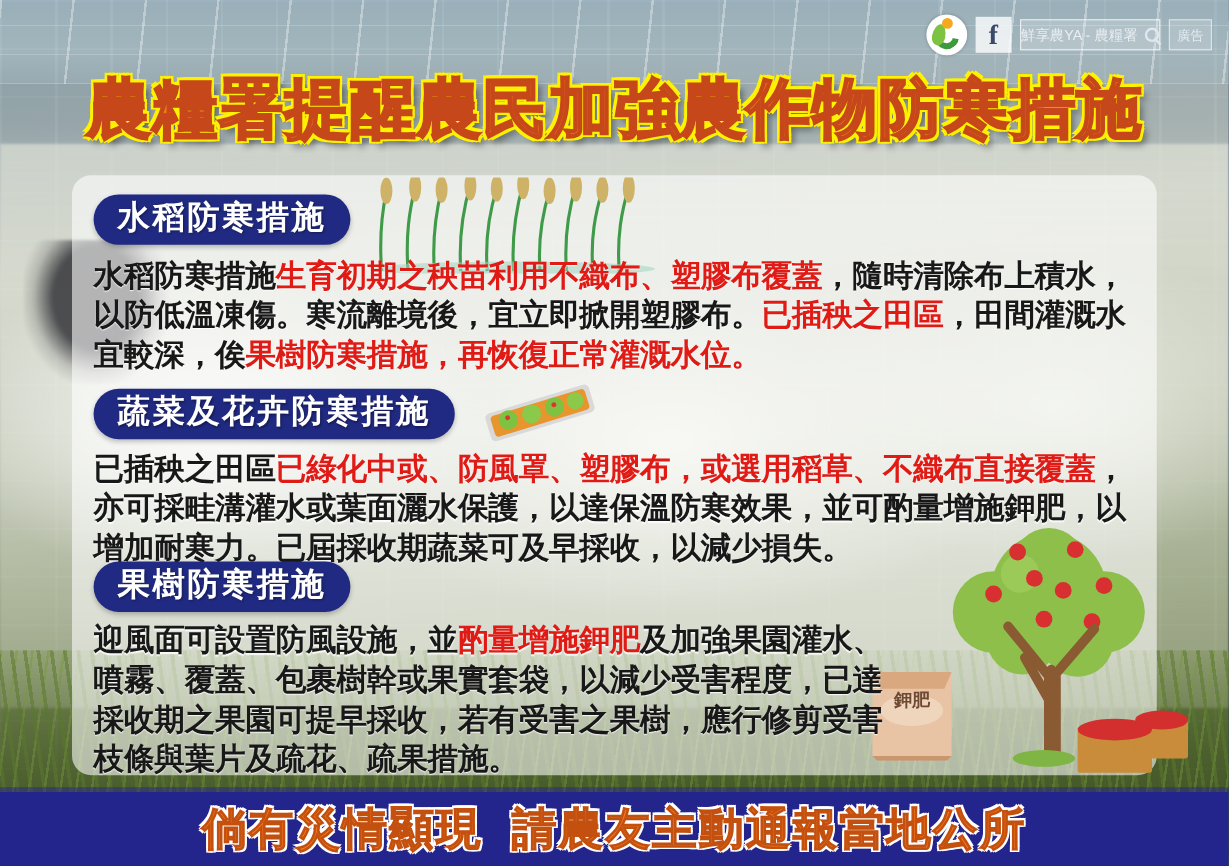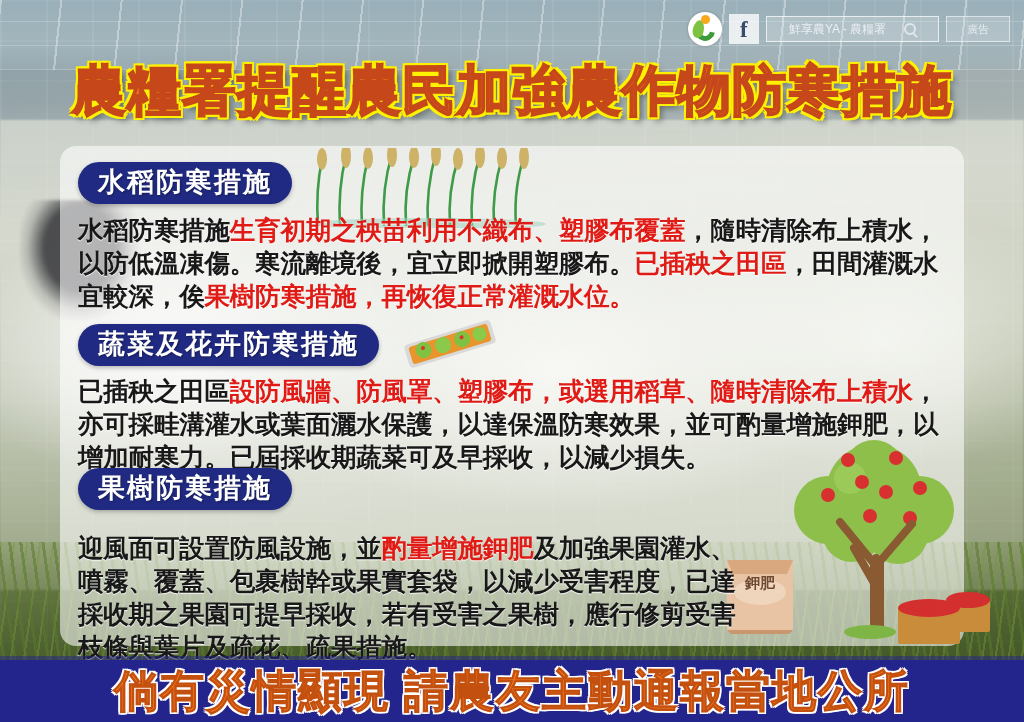--- a/index.html
+++ b/index.html
@@ -88,36 +88,36 @@
     position: absolute; left: 13px; top: 3px; width: 9px; height: 9px;
     background: #f7a81b; border-radius: 50%;
   }
   .fb-icon {
     width: 30px; height: 30px; background: rgba(255,255,255,.78);
     display: flex; align-items: center; justify-content: center;
     font-family: "Liberation Serif", serif; font-weight: bold;
     font-size: 23px; color: #3b4a6b; line-height: 1;
   }
   .search-box {
-    display: flex; align-items: center; gap: 18px;
-    height: 26px; padding: 0 22px;
+    display: flex; align-items: center; gap: 6px;
+    height: 26px; padding: 0 0;
     border: 1px solid rgba(255,255,255,.7);
     background: rgba(255,255,255,.20);
     color: #e9eef2; font-size: 12px; white-space: nowrap;
   }
   .search-icon {
     width: 12px; height: 12px; border: 2px solid #dfe7ec; border-radius: 50%;
     position: relative; flex: none;
   }
   .search-icon::after {
     content: ""; position: absolute; right: -4px; bottom: -3px;
     width: 6px; height: 2px; background: #dfe7ec; transform: rotate(45deg);
   }
   .ad-badge {
-    height: 26px; padding: 0 20px;
+    height: 26px; padding: 0 6px;
     border: 1px solid rgba(255,255,255,.55);
     background: rgba(255,255,255,.18);
     color: #e3eaef; font-size: 11px;
     display: flex; align-items: center;
   }
 
   
   .title-wrap {
     position: absolute; left: 0; top: 62px; width: 100%;
     text-align: center; z-index: 25;
@@ -176,21 +176,21 @@
   }
   .hl { color: #e01b16; }
 
   #sec1 { position: absolute; left: 78px; top: 162px; width: 880px; }
   #sec1 .body-text { margin-top: 10px; width: 880px; }
 
   #sec2 { position: absolute; left: 78px; top: 324px; width: 880px; }
   #sec2 .body-text { margin-top: 9px; width: 880px; }
 
   #sec3 { position: absolute; left: 78px; top: 468px; width: 700px; }
-  #sec3 .body-text { margin-top: 22px; width: 680px; }
+  #sec3 .body-text { margin-top: 8px; width: 680px; }
 
   
   .rice-art { position: absolute; left: 300px; top: 148px; width: 260px; height: 80px; z-index: 18; }
   .veg-art  { position: absolute; left: 395px; top: 318px; width: 110px; height: 52px; z-index: 18; }
   .tree-art { position: absolute; left: 770px; top: 440px; width: 230px; height: 210px; z-index: 18; }
   .bag-art  { position: absolute; left: 719px; top: 548px; width: 82px; height: 86px; z-index: 19; }
 
   .fert-label {
     position: absolute; left: 0; top: 26px; width: 82px;
     text-align: center;
@@ -199,23 +199,23 @@
   }
 
   
   .footer {
     position: absolute; left: 0; bottom: 0; width: 100%; height: 62px;
     background: #23248c;
     display: flex; align-items: center; justify-content: center;
     z-index: 30;
   }
   .footer-text {
-    font-family: Liberation Sans, sans-serif;
+    font-family: Liberation Mono, monospace;
     font-weight: bold;
-    font-size: 44px;
+    font-size: 37px;
     color: #f4791f;
     letter-spacing: 2px;
     -webkit-text-stroke: 1px #c4500f;
     text-shadow:
       2px 0 0 #fff, -2px 0 0 #fff, 0 2px 0 #fff, 0 -2px 0 #fff,
       2px 2px 0 #fff, -2px 2px 0 #fff, 2px -2px 0 #fff, -2px -2px 0 #fff;
     white-space: nowrap;
   }
   .footer-accent {
     position: absolute; left: 0; bottom: 62px; width: 100%; height: 4px;
@@ -344,21 +344,21 @@
     <div class="fert-label">鉀肥</div>
   </div>
 
   <div class="section" id="sec1">
     <div class="sec-head">水稻防寒措施</div>
     <div class="body-text"><span>水稻防寒措施</span><span class="hl">生育初期之秧苗利用不織布、塑膠布覆蓋</span><span>，隨時清除布上積水，以防低溫凍傷。寒流離境後，宜立即掀開塑膠布。</span><span class="hl">已插秧之田區</span><span>，田間灌溉水宜較深，俟</span><span class="hl">果樹防寒措施，再恢復正常灌溉水位。</span></div>
   </div>
 
   <div class="section" id="sec2">
     <div class="sec-head">蔬菜及花卉防寒措施</div>
-    <div class="body-text"><span>已插秧之田區</span><span class="hl">設防風牆、防風罩、塑膠布，或選用稻草、隨時清除布上積水</span><span>，亦可採畦溝灌水或葉面灑水保護，以達保溫防寒效果，並可酌量增施鉀肥，以增加耐寒力。已屆採收期蔬菜可及早採收，以減少損失。</span></div>
+    <div class="body-text"><span>已插秧之田區</span><span class="hl">已綠化中或、防風罩、塑膠布，或選用稻草、不織布直接覆蓋</span><span>，亦可採畦溝灌水或葉面灑水保護，以達保溫防寒效果，並可酌量增施鉀肥，以增加耐寒力。已屆採收期蔬菜可及早採收，以減少損失。</span></div>
   </div>
 
   <div class="section" id="sec3">
     <div class="sec-head">果樹防寒措施</div>
     <div class="body-text"><span>迎風面可設置防風設施，並</span><span class="hl">酌量增施鉀肥</span><span>及加強果園灌水、噴霧、覆蓋、包裹樹幹或果實套袋，以減少受害程度，已達採收期之果園可提早採收，若有受害之果樹，應行修剪受害枝條與葉片及疏花、疏果措施。</span></div>
   </div>
 
   <div class="footer-accent"></div>
   <div class="footer">
     <div class="footer-text">倘有災情顯現 請農友主動通報當地公所</div>

